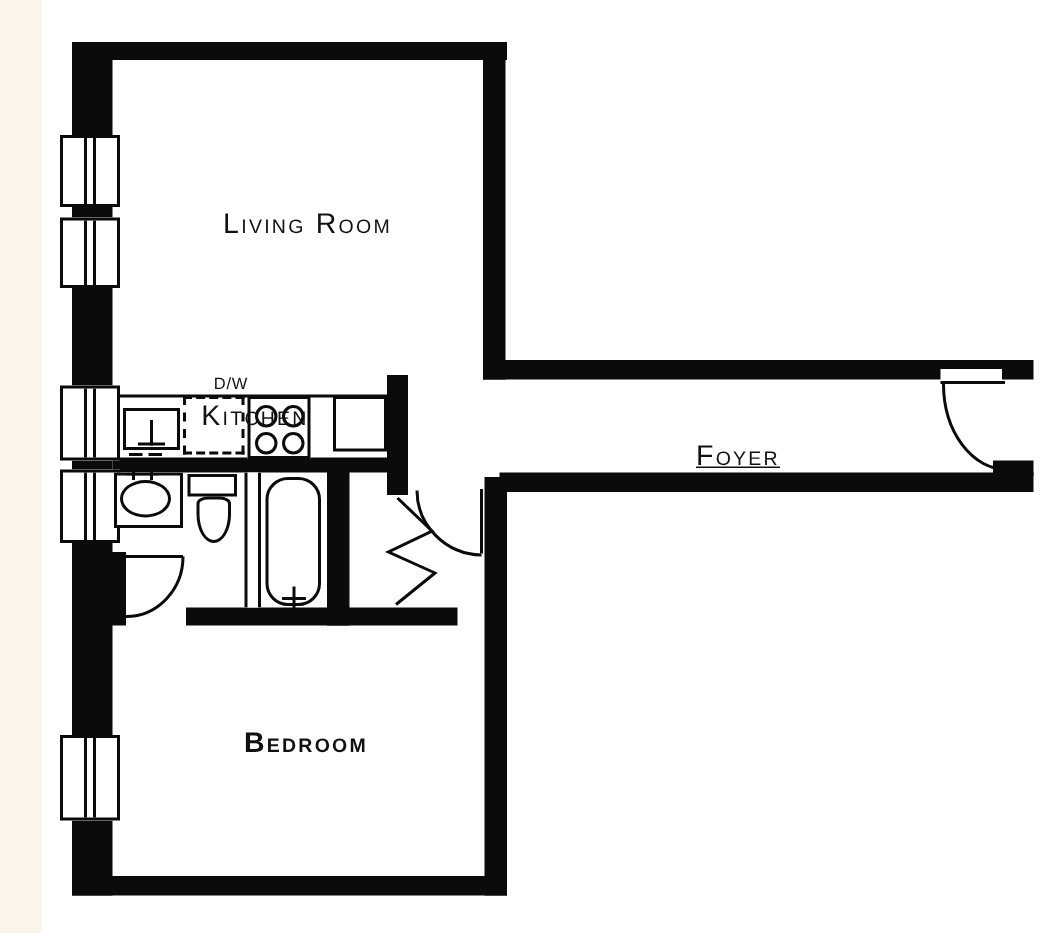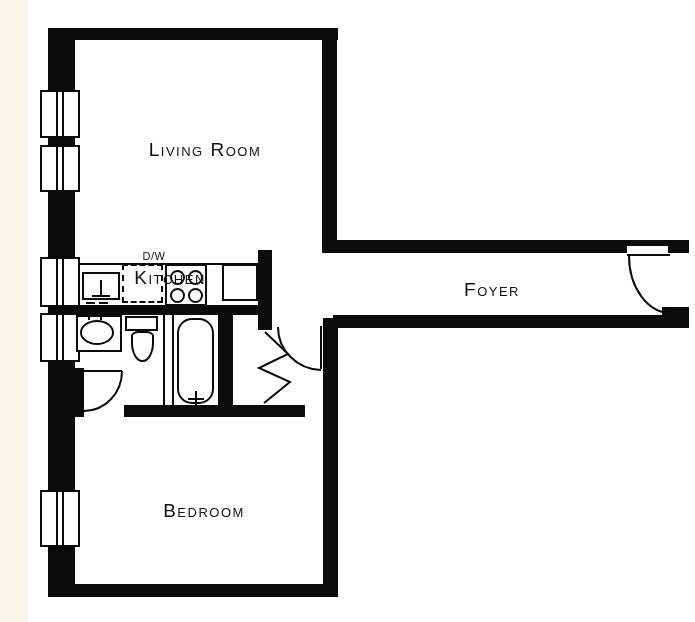--- a/index.html
+++ b/index.html
@@ -129,15 +129,15 @@
     <line x1="101" y1="313" x2="101" y2="320" stroke="#0b0b0b" stroke-width="2"></line>
     <line x1="84" y1="316" x2="106" y2="316" stroke="#0b0b0b" stroke-width="1.5"></line>
 
     <line x1="196" y1="391" x2="196" y2="409" stroke="#0b0b0b" stroke-width="2"></line>
     <line x1="188" y1="399" x2="204" y2="399" stroke="#0b0b0b" stroke-width="2"></line>
   </svg>
 
   <div class="room-label" style="left:205px;top:140px;">Living Room</div>
   <div class="room-label" style="left:170px;top:232px;margin-top:36px;">Kitchen</div>
   <div class="room-label small-label" style="left:154px;top:251px;">D/W</div>
-  <div class="room-label" style="left:492px;top:280px;">Foyer</div>
-  <div class="room-label" style="left:204px;top:501px;">Bedroom</div>
+  <div class="room-label" style="left:492px;top:295px;text-decoration:underline;">Foyer</div>
+  <div class="room-label" style="left:204px;top:486px;font-weight:bold;">Bedroom</div>
 </div>
 
 </body></html>

